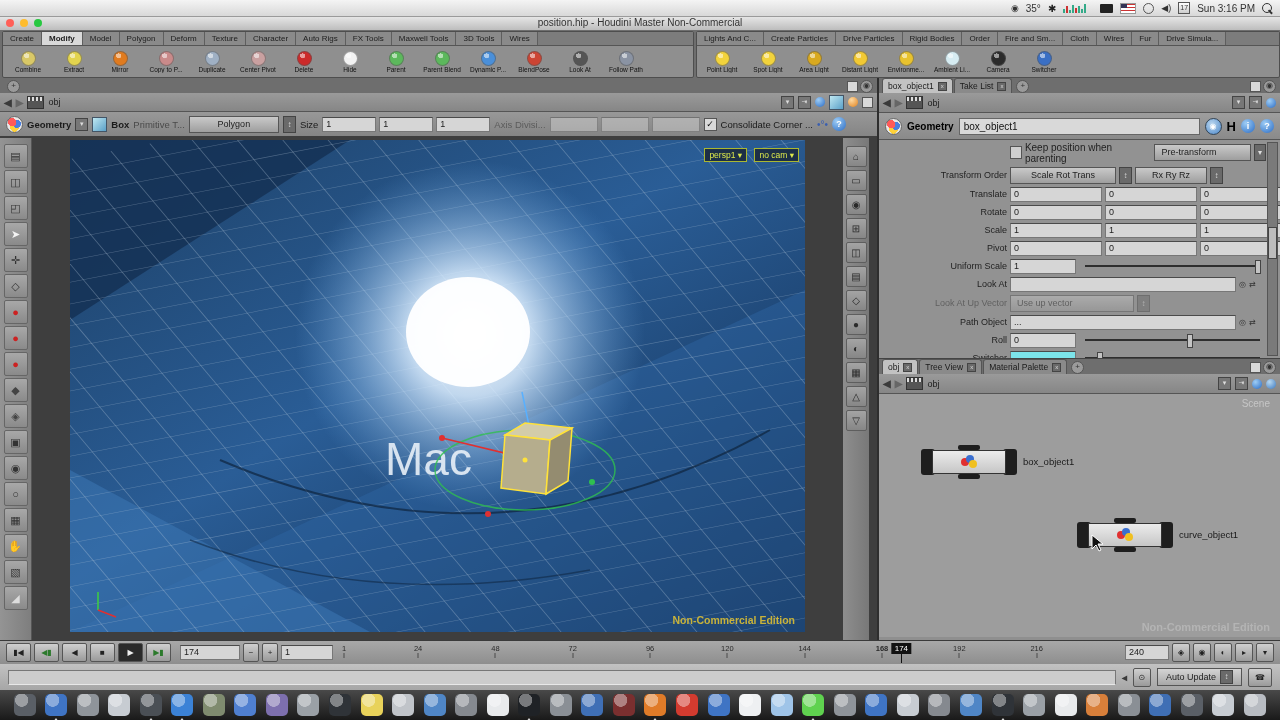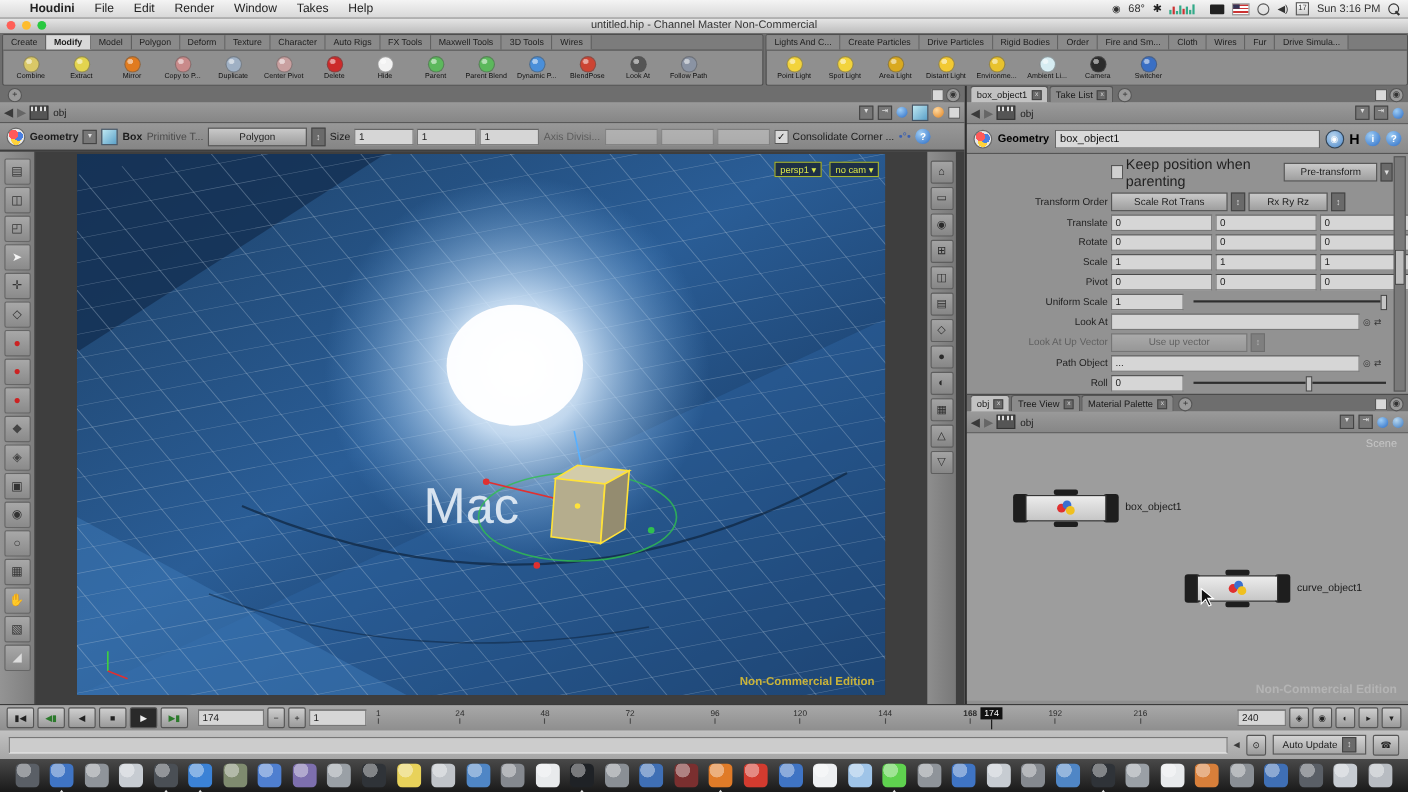--- a/index.html
+++ b/index.html
@@ -50,21 +50,21 @@
   .pathtext{font-size:9px;color:#1c1c1c;}
   .ddbtn{width:11px;height:11px;background:#777;border:1px solid #444;color:#ddd;font-size:7px;line-height:10px;text-align:center;}
   .ball{width:10px;height:10px;border-radius:50%;}
   
   #optoolbar{left:0;top:112px;width:877px;height:26px;background:linear-gradient(#989898,#858585);
     border-bottom:2px solid #3e3e3e;display:flex;align-items:center;gap:4px;padding:0 6px;box-sizing:border-box;font-size:9.5px;color:#1a1a1a;}
   .ctxicon{width:15px;height:15px;border-radius:50%;background:radial-gradient(circle at 35% 35%,#ff5a5a 0 30%,transparent 31%),
     radial-gradient(circle at 65% 45%,#4a7fe0 0 32%,transparent 33%),radial-gradient(circle at 50% 70%,#ffd23a 0 32%,transparent 33%),#e8e8e8;border:1px solid #666;}
   .boldlbl{font-weight:bold;}
   .cubeicon{width:13px;height:13px;background:linear-gradient(135deg,#bfe8f2,#5aa0c8);border:1px solid #456;}
-  .dd{background:linear-gradient(#c9c9c9,#9e9e9e);border:1px solid #555;height:15px;line-height:15px;padding:0 6px;font-size:9px;color:#222;text-align:center;}
+  .dd{background:linear-gradient(#c9c9c9,#9e9e9e);border:1px solid #555;height:15px;line-height:15px;padding:0 6px;font-size:9px;color:#222;}
   .stepper{width:11px;height:15px;background:#6a6a6a;border:1px solid #444;color:#ddd;font-size:8px;line-height:15px;text-align:center;}
   .fld{background:#d6d6d6;border:1px solid #777;border-top-color:#4a4a4a;height:13px;line-height:13px;font-size:9px;color:#222;padding:0 3px;}
   .dim{opacity:.45;}
   .chk{width:11px;height:11px;background:#d9d9d9;border:1px solid #555;font-size:9px;line-height:10px;text-align:center;color:#111;}
   .helpball{width:14px;height:14px;border-radius:50%;background:radial-gradient(circle at 35% 30%,#9ecdf5,#2a6bc4);
     color:#fff;font-size:9px;font-weight:bold;text-align:center;line-height:14px;}
   
   #vpframe{left:0;top:138px;width:877px;height:502px;background:#3e3e3e;}
   #lefttools{left:0;top:138px;width:32px;height:502px;background:linear-gradient(90deg,#949494,#7e7e7e);
     border-right:1px solid #555;display:flex;flex-direction:column;align-items:center;padding-top:6px;box-sizing:border-box;gap:2px;}
@@ -130,32 +130,23 @@
     display:flex;align-items:center;justify-content:space-evenly;padding:0 4px;box-sizing:border-box;}
   .dicon{width:22px;height:22px;border-radius:5px;position:relative;flex:none;}
   .dicon.run:after{content:"";position:absolute;left:50%;bottom:-6px;transform:translateX(-50%);
     width:0;height:0;border-left:3px solid transparent;border-right:3px solid transparent;border-bottom:4px solid #ddd;}
 </style>
 </head>
 <body>
 
 <div id="menubar" class="abs">
   <div class="mitem mbold" style="font-size:12px;"></div>
-  <div id="menu-items" style="display:flex;">
-      <div class="mitem mbold">Houdini</div>
-      <div class="mitem">File</div>
-      <div class="mitem">Edit</div>
-      <div class="mitem">Render</div>
-      <div class="mitem">Window</div>
-      <div class="mitem">Takes</div>
-      <div class="mitem">Help</div>
-    </div>
   <div id="mb-right">
     <span style="font-size:9px;">◉</span>
-    <span>68°</span>
+    <span>35°</span>
     <span style="color:#222;">✱</span>
     <span class="cpu">
         <i style="height:4px"></i>
         <i style="height:7px;background:#c33"></i>
         <i style="height:3px"></i>
         <i style="height:8px"></i>
         <i style="height:5px;background:#c33"></i>
         <i style="height:7px"></i>
         <i style="height:4px"></i>
         <i style="height:9px"></i>
@@ -167,21 +158,21 @@
     <span style="width:10px;height:10px;background:linear-gradient(#fff,#ccc);border:1px solid #555;display:inline-block;font-size:7px;line-height:10px;text-align:center;">17</span>
     <span>Sun 3:16 PM</span>
     <span class="mag"></span>
   </div>
 </div>
 
 <div id="titlebar" class="abs">
   <span class="tl" style="left:6px;background:#ff5f57;"></span>
   <span class="tl" style="left:20px;background:#febc2e;"></span>
   <span class="tl" style="left:34px;background:#28c840;"></span>
-  <span>untitled.hip - Channel Master Non-Commercial</span>
+  <span>position.hip - Houdini Master Non-Commercial</span>
 </div>
 
 <div id="shelf" class="abs">
   <div class="shelfbox" style="left:2px;width:690px;">
     <div class="stabs">
         <div class="stab">Create</div>
         <div class="stab active">Modify</div>
         <div class="stab">Model</div>
         <div class="stab">Polygon</div>
         <div class="stab">Deform</div>
@@ -535,21 +526,21 @@
     <span class="roundbtn">◉</span>
     <span class="boldlbl" style="font-size:13px;">H</span>
     <span class="helpball">i</span>
     <span class="helpball">?</span>
   </div>
 
   <div id="params">
     <div class="prow">
       <span class="plabel"></span>
       <span class="chk" style="background:#cfcfcf;"></span>
-      <span style="font-size:13px;color:#1f1f1f;">Keep position when parenting</span>
+      <span style="font-size:10px;color:#1f1f1f;">Keep position when parenting</span>
       <span class="dd" style="margin-left:8px;width:92px;">Pre-transform</span>
       <span class="stepper">▾</span>
     </div>
     <div class="prow">
       <span class="plabel">Transform Order</span>
       <span class="dd" style="width:92px;text-align:center;">Scale Rot Trans</span>
       <span class="stepper">↕</span>
       <span class="dd" style="width:58px;text-align:center;">Rx Ry Rz</span>
       <span class="stepper">↕</span>
     </div>

